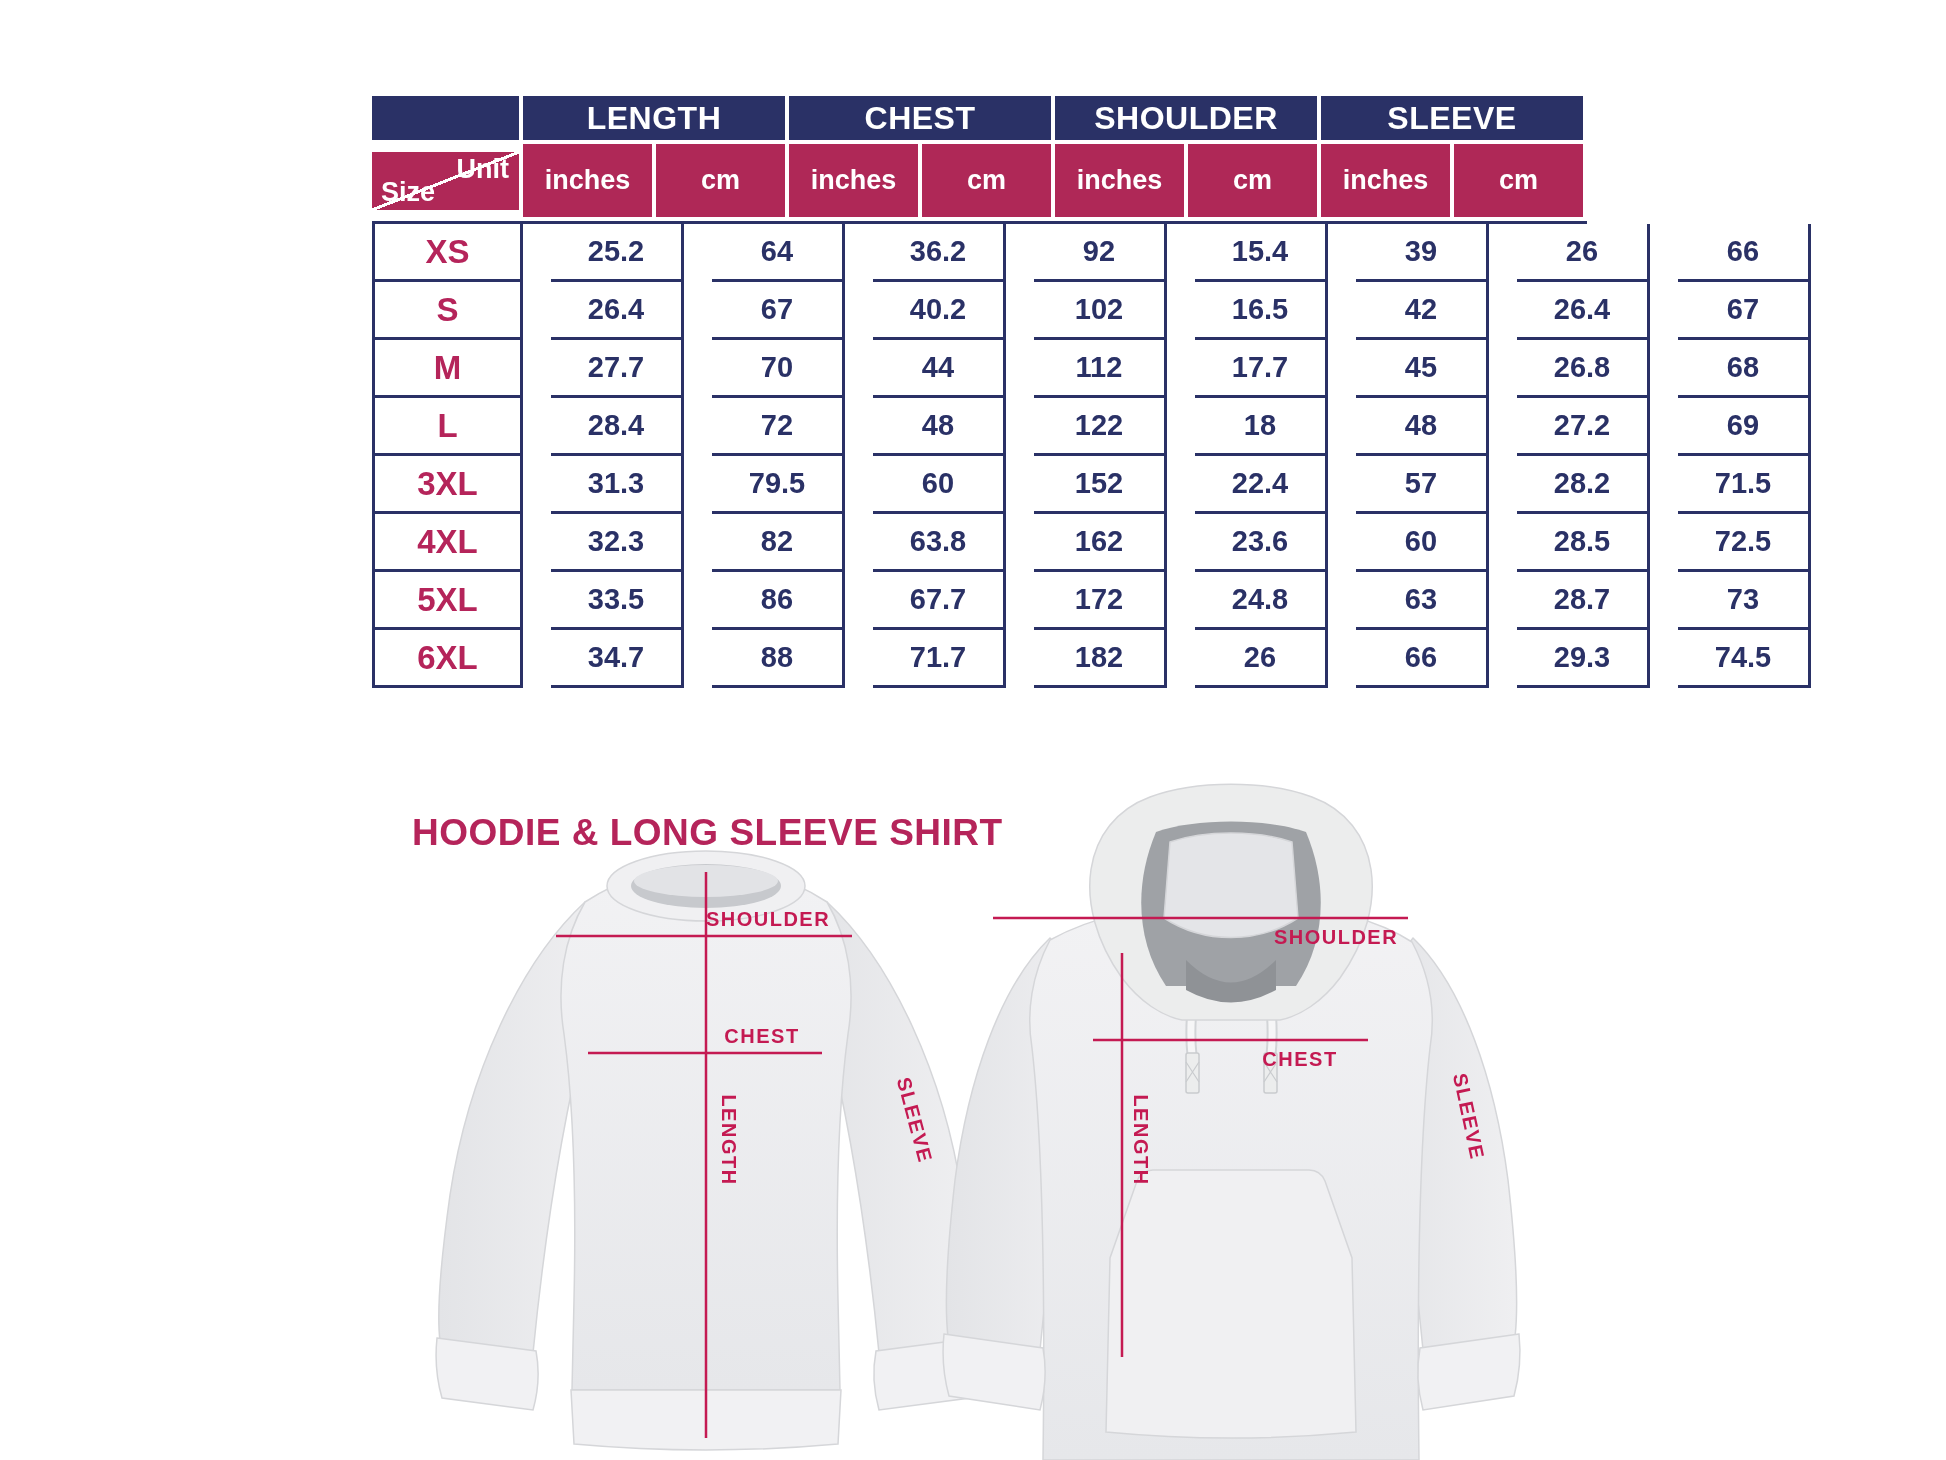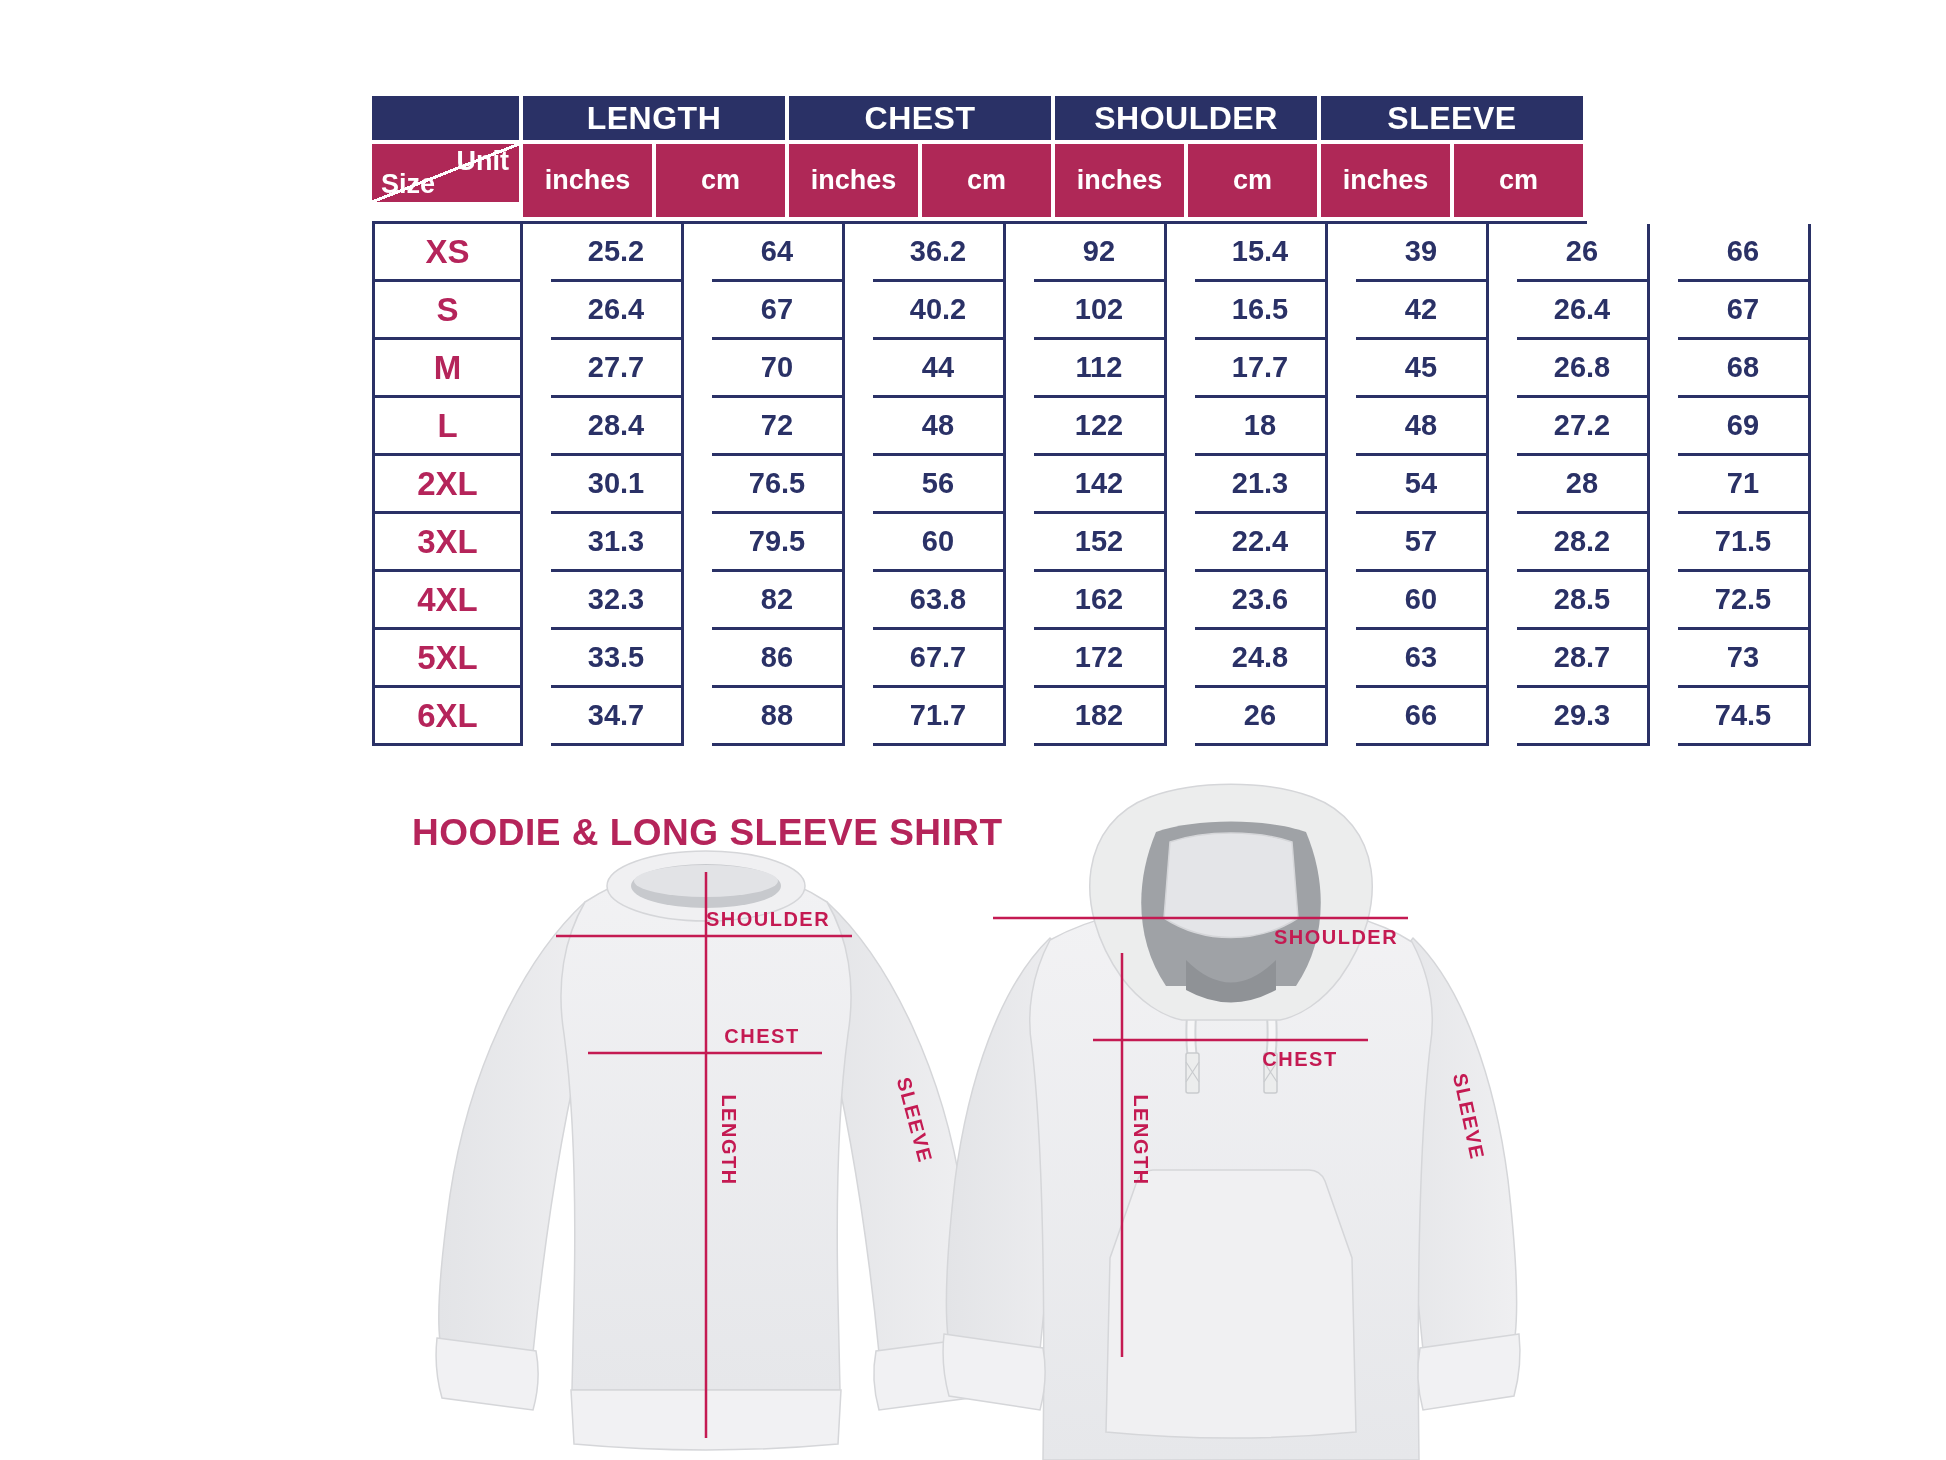--- a/index.html
+++ b/index.html
@@ -10,21 +10,21 @@
   .size-table{position:absolute;left:372px;top:96px;width:1215px;}
   .hrow{display:grid;}
   .hrow1{grid-template-columns:151px repeat(4,266px);}
   .hrow2{grid-template-columns:151px repeat(8,133px);}
   .hcell{box-sizing:border-box;display:flex;align-items:center;justify-content:center;
          border-right:4px solid #ffffff;border-bottom:4px solid #ffffff;}
   .group-cell{height:48px;background:#2a3166;color:#ffffff;font-weight:bold;font-size:32px;letter-spacing:.5px;}
   .corner-spacer{height:48px;background:#2a3166;}
   .unit-cell{height:77px;background:#af2857;color:#ffffff;font-weight:bold;font-size:27px;}
   .corner-cell{height:62px;position:relative;
-     background:linear-gradient(to bottom right,rgba(0,0,0,0) calc(50% - 1.5px),#ffffff calc(50% - 1.5px),#ffffff calc(50% + 1.5px),rgba(0,0,0,0) calc(50% + 1.5px)),#af2857;}
+     background:linear-gradient(to bottom right,rgba(0,0,0,0) calc(50% - 1.5px),#ffffff calc(50% - 1.5px),#ffffff calc(50% + 1.5px),rgba(0,0,0,0) calc(50% + 1.5px)),#af2857;margin-top:8px;}
   .corner-cell .unit-word{position:absolute;top:2px;right:10px;color:#ffffff;font-weight:bold;font-size:27px;}
   .corner-cell .size-word{position:absolute;bottom:2px;left:9px;color:#ffffff;font-weight:bold;font-size:27px;}
 
   .tbody{border-top:3px solid #2a3166;}
   .trow{display:grid;grid-template-columns:151px repeat(8,133px);gap:28px;}
   .cell{box-sizing:border-box;height:58px;display:flex;align-items:center;justify-content:center;
         background:#ffffff;border-right:3px solid #2a3166;border-bottom:3px solid #2a3166;}
   .cell:first-child{border-left:3px solid #2a3166;}
   .size-cell{color:#b5245a;font-weight:bold;font-size:33px;}
   .value-cell{color:#2a3166;font-weight:bold;font-size:29px;}
@@ -104,31 +104,20 @@
           <div class="cell value-cell">28.4</div>
           <div class="cell value-cell">72</div>
           <div class="cell value-cell">48</div>
           <div class="cell value-cell">122</div>
           <div class="cell value-cell">18</div>
           <div class="cell value-cell">48</div>
           <div class="cell value-cell">27.2</div>
           <div class="cell value-cell">69</div>
         </div>
         <div class="trow">
-          <div class="cell size-cell">2XL</div>
-          <div class="cell value-cell">30.1</div>
-          <div class="cell value-cell">76.5</div>
-          <div class="cell value-cell">56</div>
-          <div class="cell value-cell">142</div>
-          <div class="cell value-cell">21.3</div>
-          <div class="cell value-cell">54</div>
-          <div class="cell value-cell">28</div>
-          <div class="cell value-cell">71</div>
-        </div>
-        <div class="trow">
           <div class="cell size-cell">3XL</div>
           <div class="cell value-cell">31.3</div>
           <div class="cell value-cell">79.5</div>
           <div class="cell value-cell">60</div>
           <div class="cell value-cell">152</div>
           <div class="cell value-cell">22.4</div>
           <div class="cell value-cell">57</div>
           <div class="cell value-cell">28.2</div>
           <div class="cell value-cell">71.5</div>
         </div>

